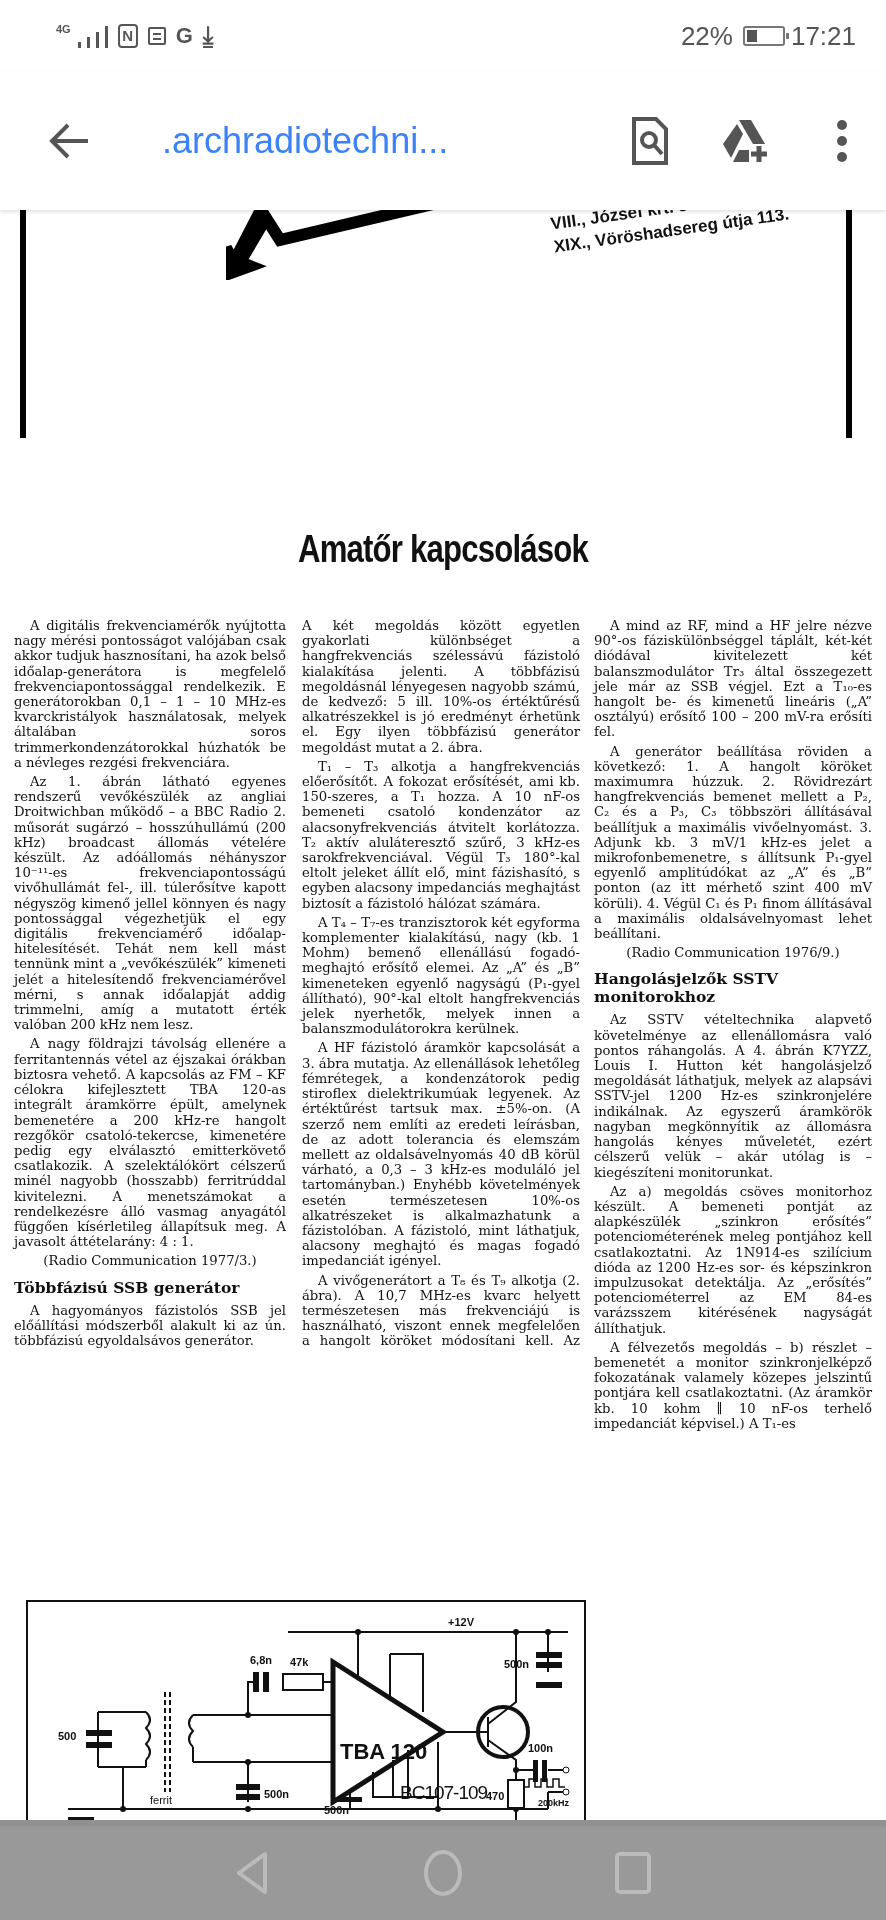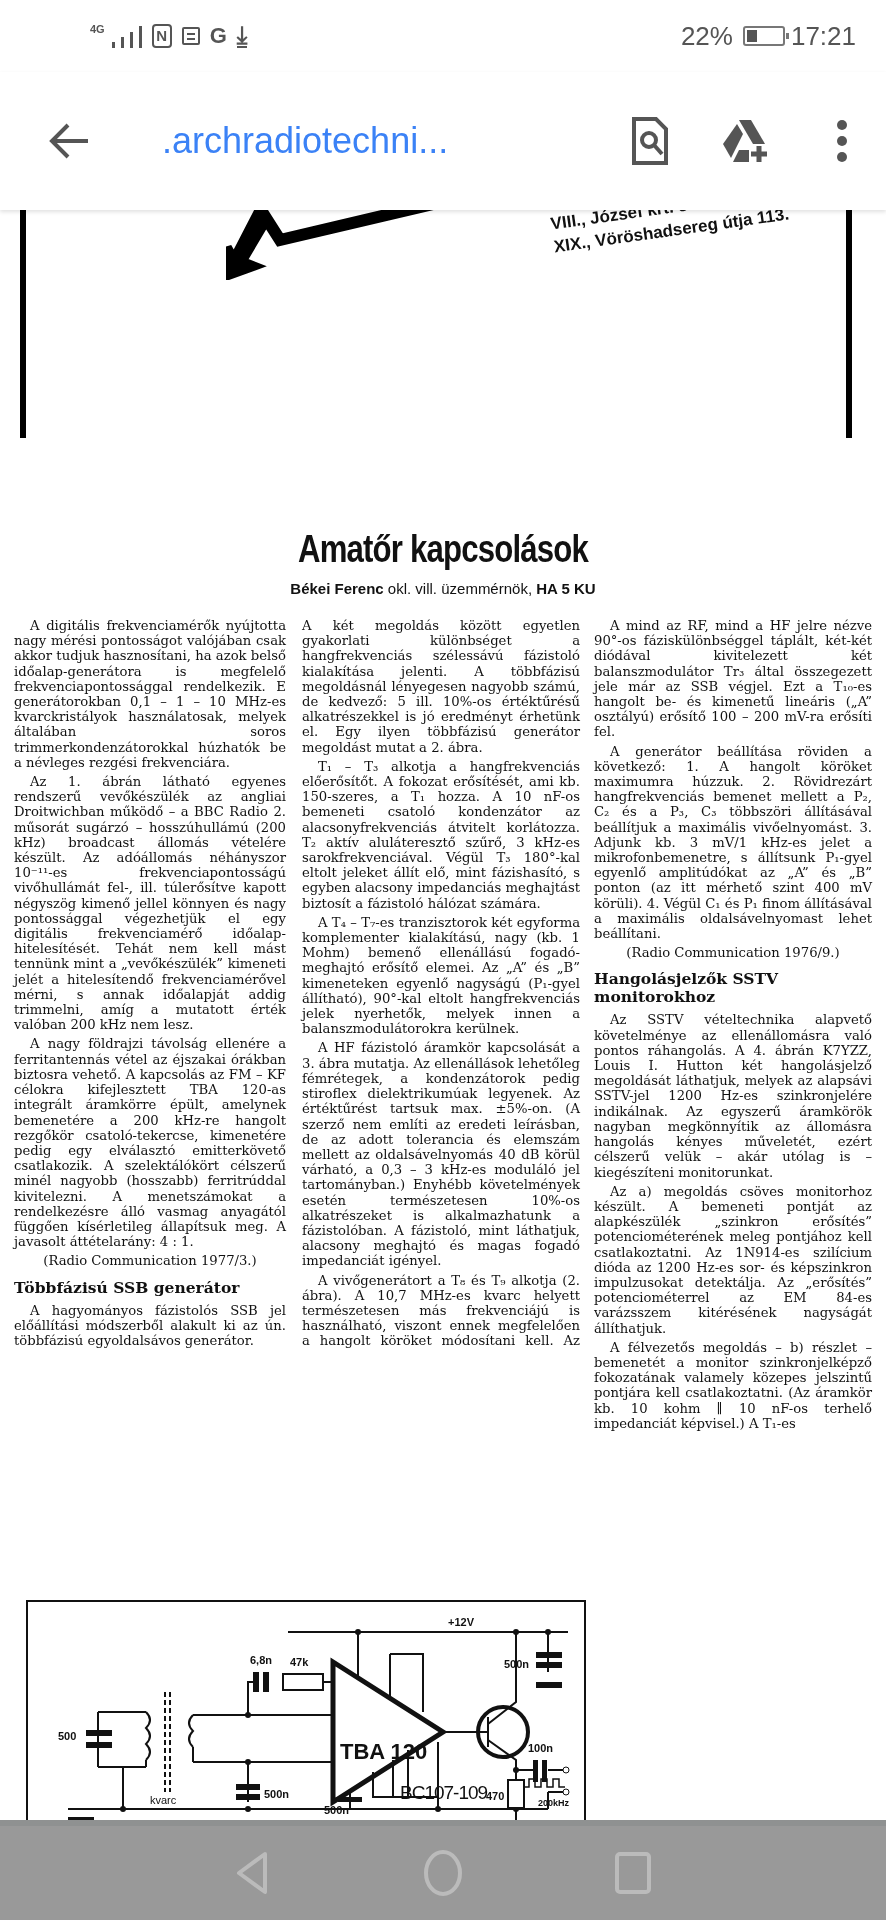--- a/index.html
+++ b/index.html
@@ -2,21 +2,21 @@
 <html><head>
 <meta charset="utf-8">
 <style>
   * { box-sizing: border-box; margin: 0; padding: 0; }
   html, body { width: 886px; height: 1920px; overflow: hidden; background: #f1f2f4; }
   body { position: relative; font-family: "DejaVu Serif", serif; color: #111; }
 
   
   .status-bar { position: absolute; top: 0; left: 0; width: 886px; height: 72px; background: #fff; display: flex; align-items: center; justify-content: space-between; padding: 0 30px 0 56px; font-family: "Liberation Sans", sans-serif; color: #555; }
   .status-left { display: flex; align-items: center; gap: 10px; font-size: 22px; font-weight: bold; color: #555; }
-  .sig { display: flex; align-items: flex-end; gap: 6px; height: 24px; margin-left: 34px; }
+  .sig { display: flex; align-items: flex-end; gap: 6px; height: 24px; }
   .sig .net { font-size: 11px; line-height: 11px; align-self: flex-start; margin-right: 1px; }
   .sig b { display: block; width: 3px; background: #555; }
   .nfc { border: 2px solid #555; border-radius: 4px; width: 20px; height: 24px; font-size: 15px; line-height: 20px; text-align: center; }
   .msg { width: 18px; height: 18px; border: 2px solid #555; border-radius: 2px; position: relative; }
   .msg::before, .msg::after { content: ""; position: absolute; left: 3px; right: 3px; height: 2px; background: #555; }
   .msg::before { top: 4px; } .msg::after { top: 9px; }
   .dl { font-size: 24px; border-bottom: 2px solid #555; line-height: 22px; }
   .status-right { display: flex; align-items: center; gap: 6px; font-size: 26px; color: #555; }
   .batt { width: 42px; height: 20px; border: 2px solid #777; border-radius: 3px; position: relative; margin-left: 4px; }
   .batt::before { content: ""; position: absolute; left: 2px; top: 2px; bottom: 2px; width: 10px; background: #555; }
@@ -128,23 +128,20 @@
           <div>VIII., József krt. 34.</div>
           <div>XIX., Vöröshadsereg útja 113.</div>
         </div>
       </div>
       <div class="pagenum-prev">178</div>
     </div>
   </div>
 
   <div class="page page-cur">
     <div class="title">Amatőr kapcsolások</div>
-    <div class="byline">
-      <b>Békei Ferenc</b><span> okl. vill. üzemmérnök, </span><b>HA 5 KU</b>
-    </div>
 
     <div class="col col-1">
       <p>A digitális frekvenciamérők nyújtotta nagy mérési pontosságot valójában csak akkor tudjuk hasznosítani, ha azok belső időalap-generátora is megfelelő frekvenciapontossággal rendelkezik. E generátorokban 0,1 – 1 – 10 MHz-es kvarckristályok használatosak, melyek általában soros trimmerkondenzátorokkal húzhatók be a névleges rezgési frekvenciára.</p>
       <p>Az 1. ábrán látható egyenes rendszerű vevőkészülék az angliai Droitwichban működő – a BBC Radio 2. műsorát sugárzó – hosszúhullámú (200 kHz) broadcast állomás vételére készült. Az adóállomás néhányszor 10⁻¹¹-es frekvenciapontosságú vivőhullámát fel-, ill. túlerősítve kapott négyszög kimenő jellel könnyen és nagy pontossággal végezhetjük el egy digitális frekvenciamérő időalap-hitelesítését. Tehát nem kell mást tennünk mint a „vevőkészülék” kimeneti jelét a hitelesítendő frekvenciamérővel mérni, s annak időalapját addig trimmelni, amíg a mutatott érték valóban 200 kHz nem lesz.</p>
       <p>A nagy földrajzi távolság ellenére a ferritantennás vétel az éjszakai órákban biztosra vehető. A kapcsolás az FM – KF célokra kifejlesztett TBA 120-as integrált áramkörre épült, amelynek bemenetére a 200 kHz-re hangolt rezgőkör csatoló-tekercse, kimenetére pedig egy elválasztó emitterkövető csatlakozik. A szelektálókört célszerű minél nagyobb (hosszabb) ferritrúddal kivitelezni. A menetszámokat a rendelkezésre álló vasmag anyagától függően kísérletileg állapítsuk meg. A javasolt áttételarány: 4 : 1.</p>
       <p class="src">(Radio Communication 1977/3.)</p>
       <h2>Többfázisú SSB generátor</h2>
       <p>A hagyományos fázistolós SSB jel előállítási módszerből alakult ki az ún. többfázisú egyoldalsávos generátor.</p>
     </div>
 
@@ -236,21 +233,21 @@
         </g>
         <rect x="255" y="72" width="40" height="16" stroke="#111" stroke-width="2" fill="#fff"></rect>
         <rect x="480" y="178" width="16" height="28" stroke="#111" stroke-width="2" fill="#fff"></rect>
         <circle cx="538" cy="168" r="3" stroke="#111" fill="#fff"></circle>
         <circle cx="538" cy="190" r="3" stroke="#111" fill="#fff"></circle>
         <path d="M495 185 h6 v-8 h6 v8 h6 v-8 h6 v8 h6 v-8 h6 v8 h6" stroke="#111" stroke-width="1.5" fill="none"></path>
       </svg>
       <span class="fig-label" style="left:30px;top:128px">500</span>
       <span class="fig-label" style="left:222px;top:52px">6,8n</span>
       <span class="fig-label" style="left:262px;top:54px">47k</span>
-      <span class="fig-label" style="left:122px;top:192px;font-weight:normal">kvarc</span>
+      <span class="fig-label" style="left:122px;top:192px;font-weight:normal">ferrit</span>
       <span class="fig-label" style="left:236px;top:186px">500n</span>
       <span class="fig-label" style="left:296px;top:202px">500n</span>
       <span class="fig-label" style="left:476px;top:56px">500n</span>
       <span class="fig-label" style="left:500px;top:140px">100n</span>
       <span class="fig-label" style="left:458px;top:188px">470</span>
       <span class="fig-label" style="left:510px;top:196px;font-size:9px">200kHz</span>
       <span class="fig-label" style="left:420px;top:14px">+12V</span>
       <span class="fig-chip" style="left:312px;top:116px;font-size:22px">TBA 120</span>
       <span class="fig-part" style="left:372px;top:180px;font-size:19px">BC107-109</span>
     </div>

